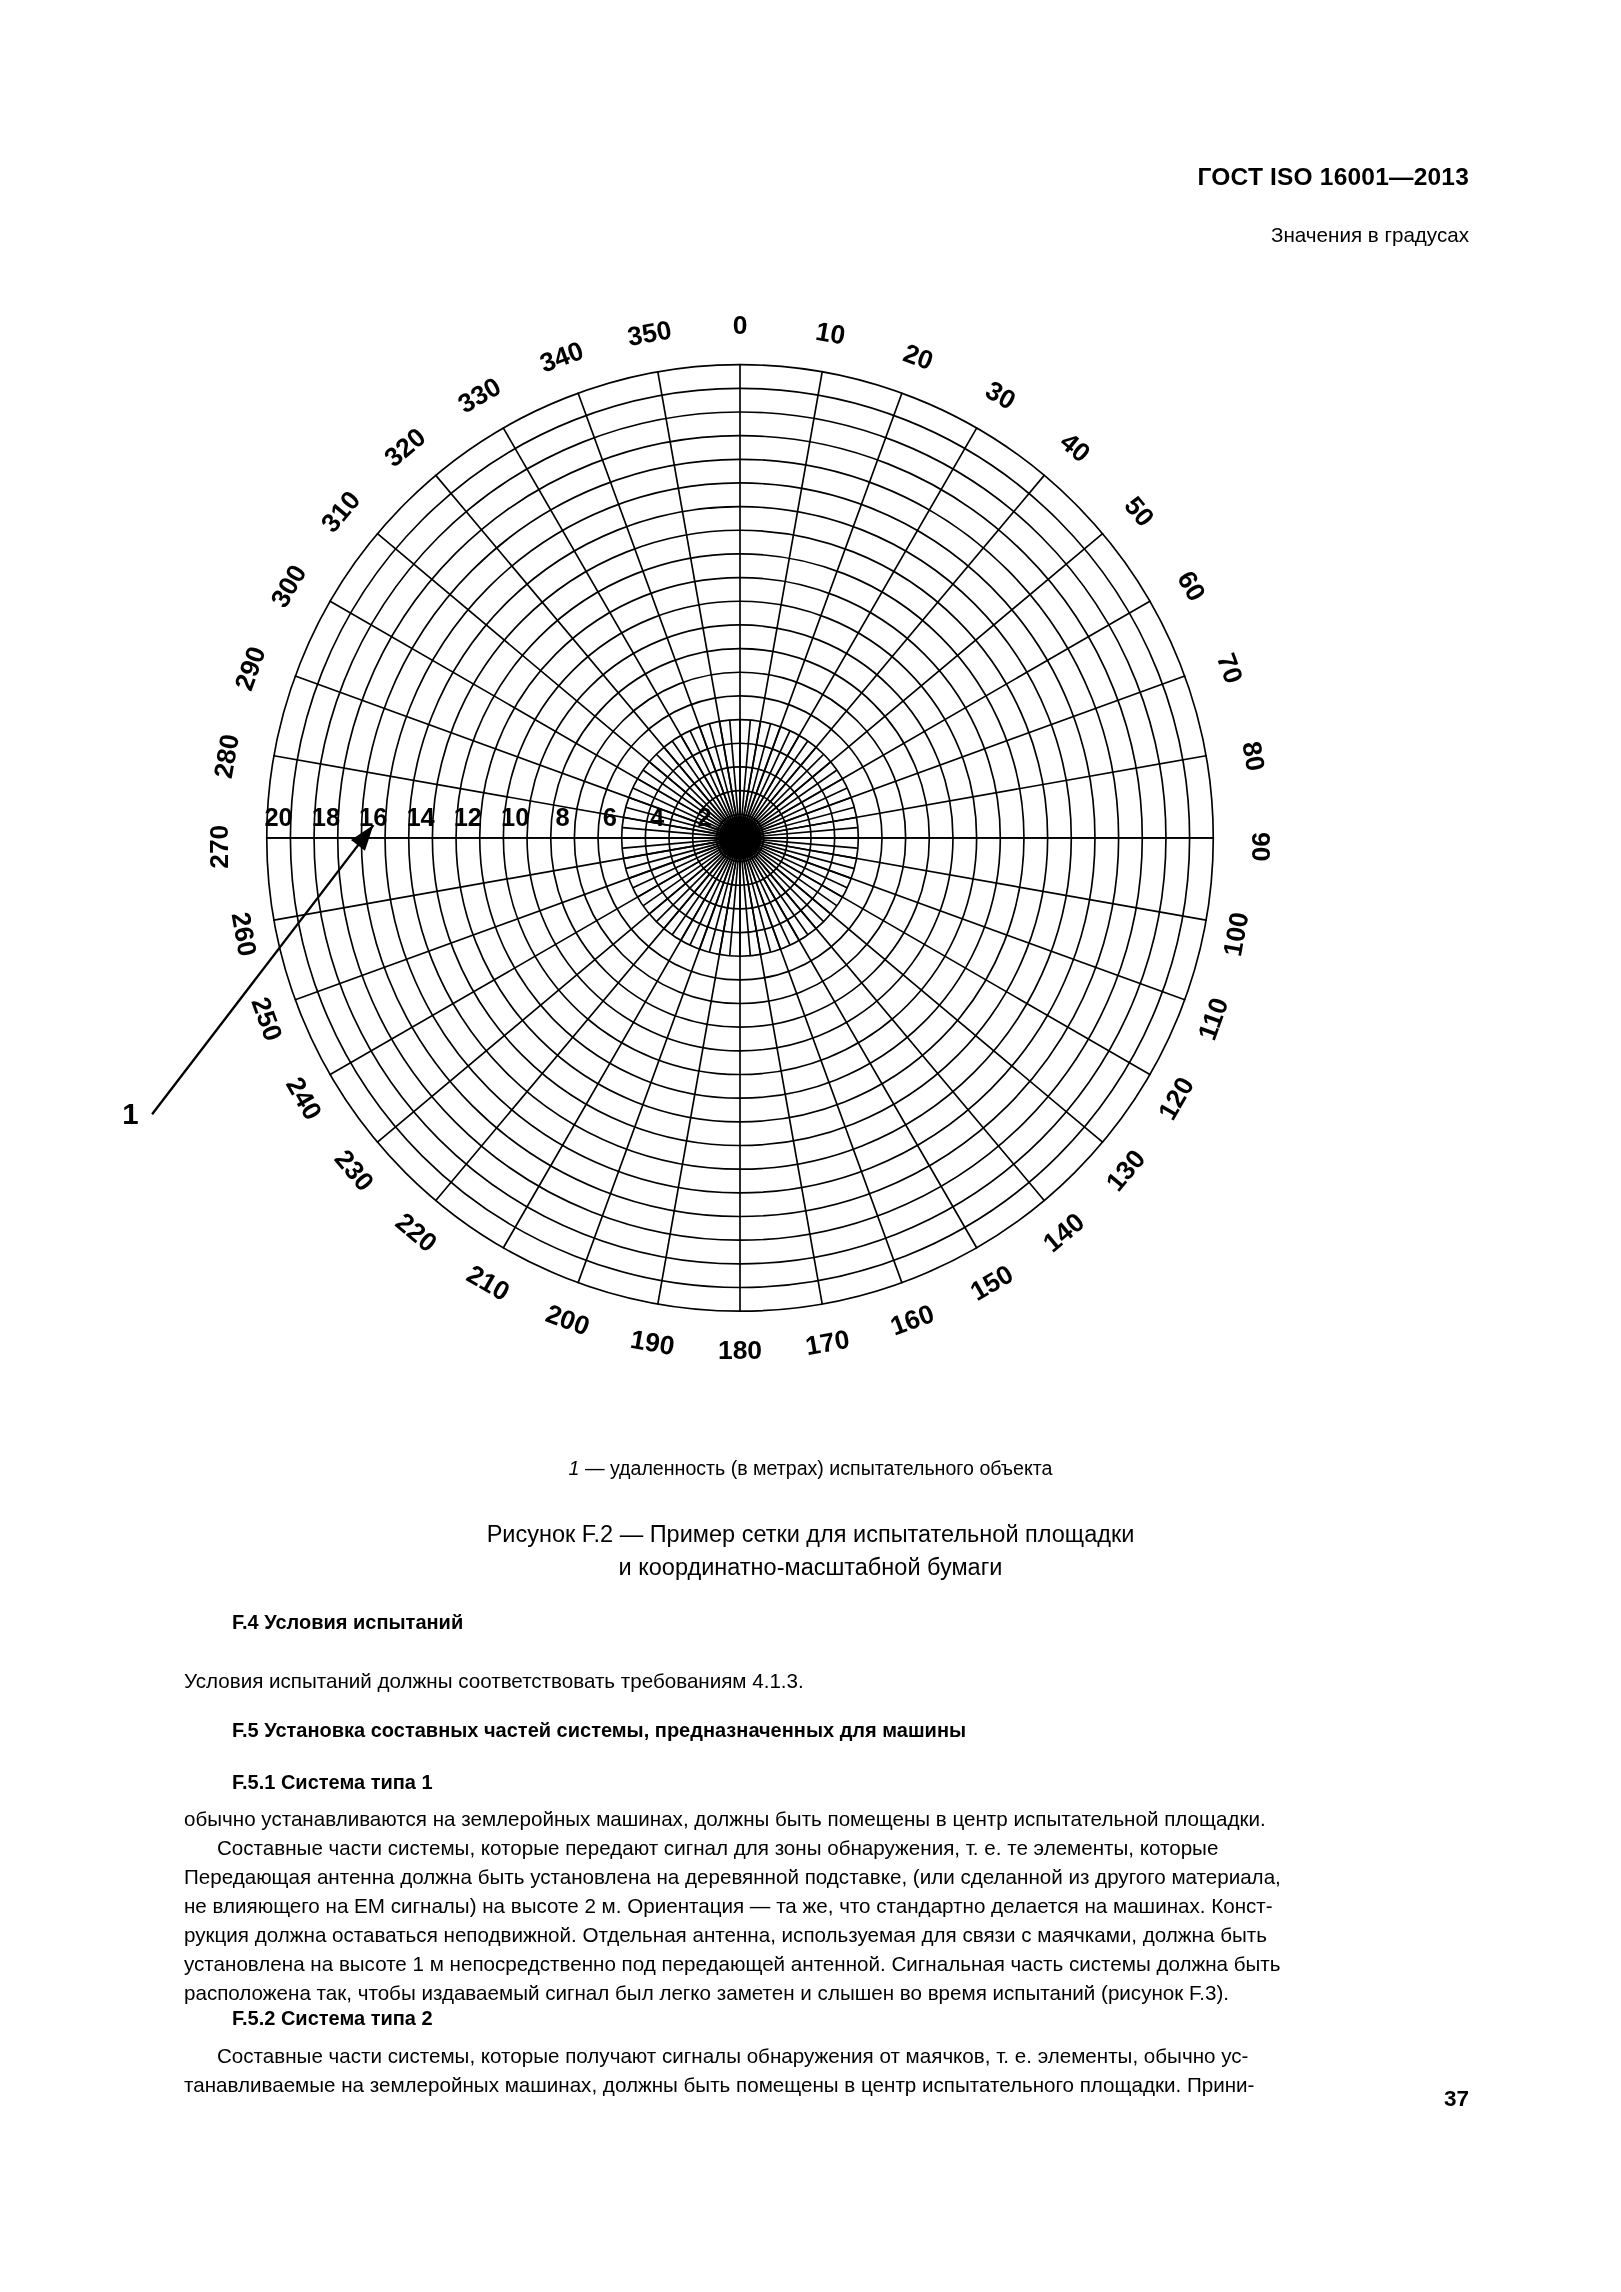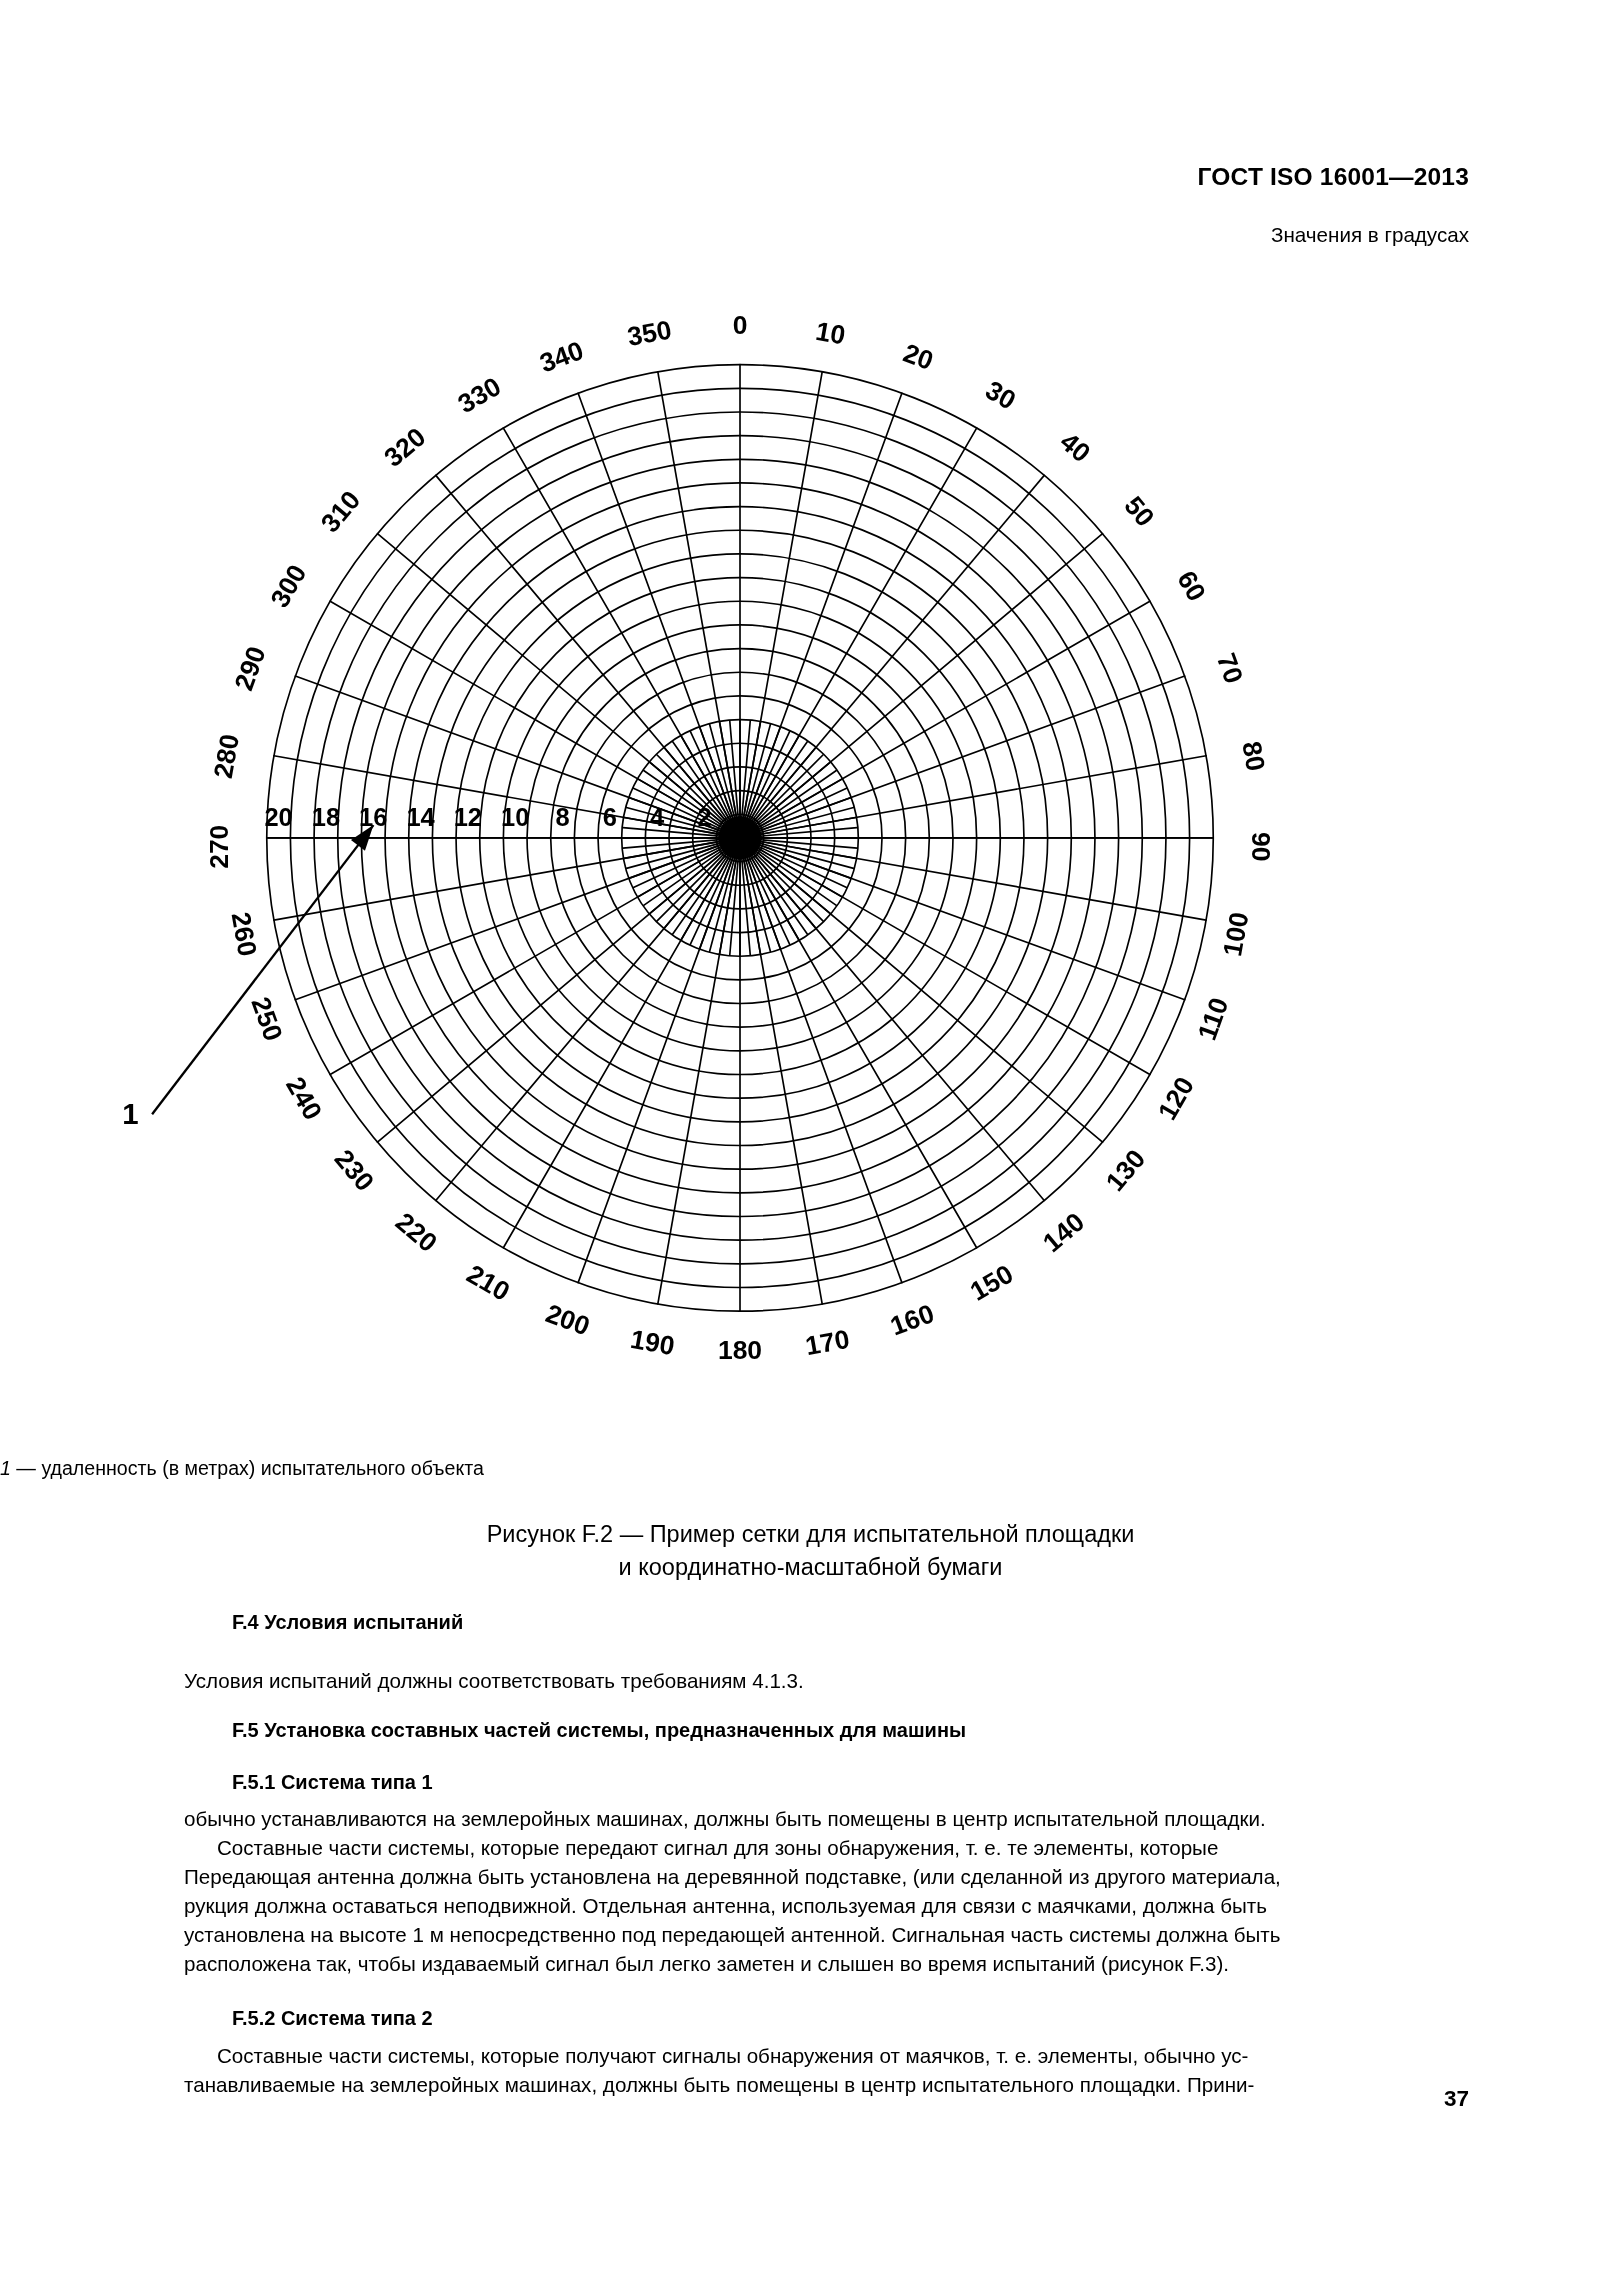--- a/index.html
+++ b/index.html
@@ -27,21 +27,21 @@
   
   .figure {
     position:absolute; left:93px; top:250px;
     width:1392px; height:1166px;
   }
   .figure svg { display:block; width:100%; height:100%; }
 
   
   .legend-line {
     position:absolute; left:0; right:0; top:1457px;
-    text-align:left; font-size:19.6px;
+    text-align:center; font-size:19.6px;
   }
   .legend-line .idx { font-style:italic; }
   .fig-caption {
     position:absolute; left:0; right:0; top:1518px;
     text-align:center; font-size:23.5px; line-height:33px;
   }
 
   
   .body { position:absolute; left:0; top:0; width:1621px; }
   .h-sec {
@@ -277,20 +277,21 @@
     <div class="para" style="top:1666px;">Условия испытаний должны соответствовать требованиям 4.1.3.</div>
 
     <div class="h-sec" style="left:184px; top:1719px;">F.5 Установка составных частей системы, предназначенных для машины</div>
 
     <div class="h-sec" style="left:184px; top:1771px;text-align:right;">F.5.1 Система типа 1</div>
 
     <div class="para" style="top:1804px;">
       <div class="para-line">обычно устанавливаются на землеройных машинах, должны быть помещены в центр испытательной площадки.</div>
       <div class="para-line" style="text-indent:33px;">Составные части системы, которые передают сигнал для зоны обнаружения, т. е. те элементы, которые</div>
       <div class="para-line">Передающая антенна должна быть установлена на деревянной подставке, (или сделанной из другого материала,</div>
+      <div class="para-line">не влияющего на EM сигналы) на высоте 2 м. Ориентация — та же, что стандартно делается на машинах. Конст-</div>
       <div class="para-line">рукция должна оставаться неподвижной. Отдельная антенна, используемая для связи с маячками, должна быть</div>
       <div class="para-line">установлена на высоте 1 м непосредственно под передающей антенной. Сигнальная часть системы должна быть</div>
       <div class="para-line">расположена так, чтобы издаваемый сигнал был легко заметен и слышен во время испытаний (рисунок F.3).</div>
     </div>
 
     <div class="h-sec" style="left:184px; top:2007px;">F.5.2 Система типа 2</div>
 
     <div class="para" style="top:2041px;">
       <div class="para-line" style="text-indent:33px;">Составные части системы, которые получают сигналы обнаружения от маячков, т. е. элементы, обычно ус-</div>
       <div class="para-line">танавливаемые на землеройных машинах, должны быть помещены в центр испытательного площадки. Прини-</div>

